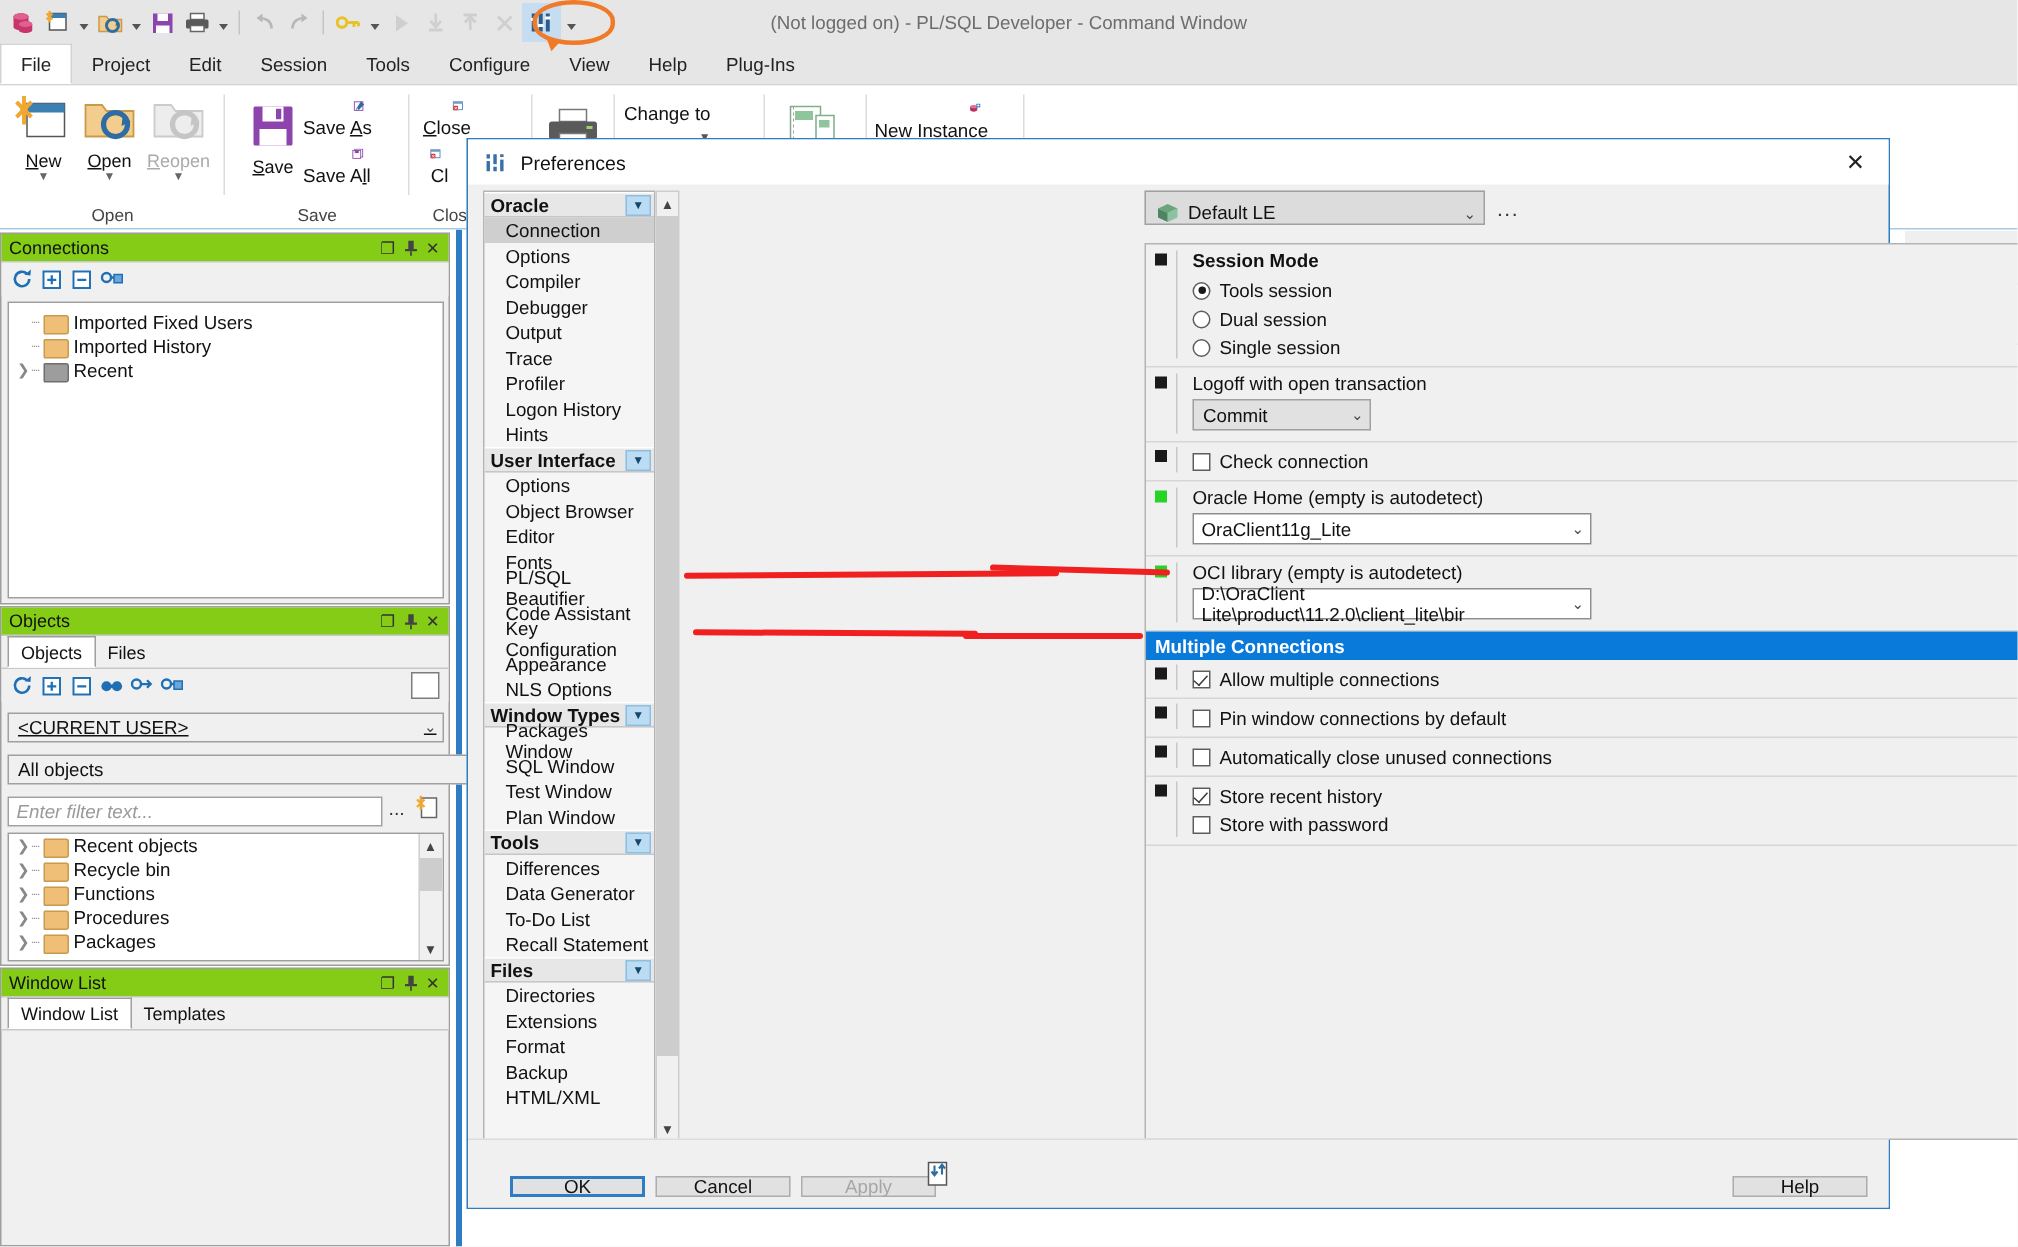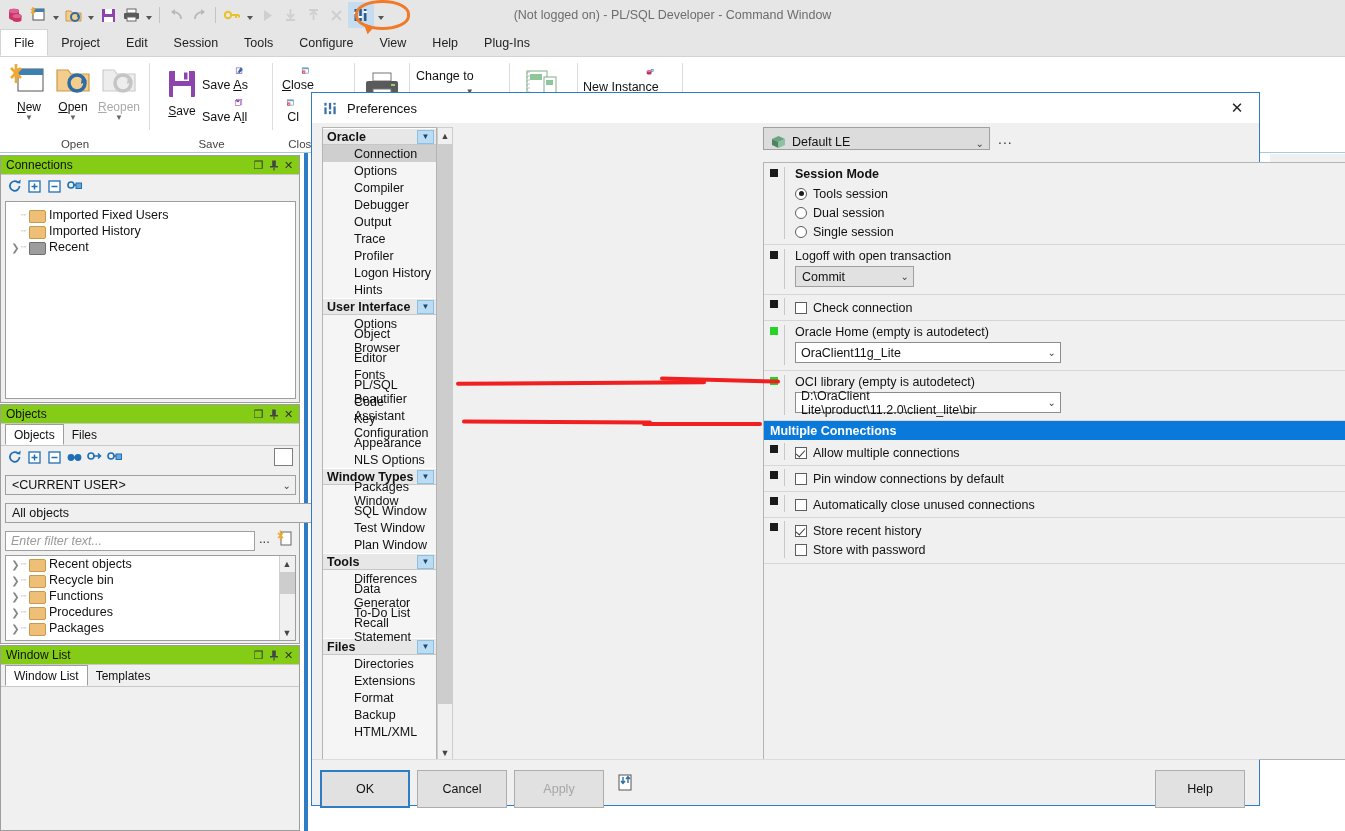--- a/index.html
+++ b/index.html
@@ -125,21 +125,21 @@
 
   #tree-panel { position:absolute; left:10px; top:34px; width:125px; height:729px; }
   #tree-scroll { position:absolute; left:115px; top:0px; width:16px; height:634px; background:#f0f0f0; border:1px solid #cdcdcd; }
   .sb-arrow { width:14px; height:15px; display:flex; align-items:center; justify-content:center; font-size:9px; color:#444; background:#f0f0f0; }
   .sb-thumb { position:absolute; left:0; width:14px; background:#cdcdcd; }
   .grp {
     height:17px; background:#e7e7e7; border-top:1px solid #fff; border-bottom:1px solid #c6c6c6;
     display:flex; align-items:center; padding-left:4px; font-weight:bold; font-size:12.5px; justify-content:space-between;
   }
   .grp .gbtn { width:17px; height:14px; background:#bcdcf3; border:1px solid #8fbfe0; display:flex; align-items:center; justify-content:center; font-size:8px; color:#14486f; margin-right:2px; }
-  .leaf { height:17px; display:flex; align-items:center; padding-left:31px; font-size:12.5px; }
+  .leaf { height:17px; display:flex; align-items:center; padding-left:14px; font-size:12.5px; }
   .leaf.sel { background:#cfcfcf; }
 
   #right-panel { position:absolute; left:451px; top:34px; right:10px; }
   .sel-combo {
     height:23px; background:#dcdcdc; border:1px solid #a0a0a0; display:flex; align-items:flex-end;
     padding:0 5px 0 7px; justify-content:space-between; font-size:12.5px;
   }
   .grid { border:1px solid #b4b4b4; background:#f0f0f0; }
   .grow { border-bottom:1px solid #d6d6d6; display:flex; padding:4px 0 5px 0; }
   .gutter { width:20px; display:flex; justify-content:center; padding-top:2px; }
@@ -167,22 +167,22 @@
     padding:0 4px 0 5px; justify-content:space-between; font-size:12.5px;
   }
   .section-bar {
     height:19px; background:#0a7ada; color:#fff; font-weight:bold; font-size:12.5px;
     display:flex; align-items:center; padding-left:6px;
   }
   .redline { position:absolute; height:4px; background:#f02020; border-radius:2px; }
 
   #dlg-buttons { position:absolute; left:0; bottom:0; width:947px; height:46px; background:#f0f0f0; border-top:1px solid #dcdcdc; }
   .dbtn {
-    position:absolute; top:10px; height:38px; background:#e1e1e1; border:1px solid #adadad;
-    display:flex; align-items:center; justify-content:center; font-size:12.5px;
+    position:absolute; top:24px; height:14px; background:#e1e1e1; border:1px solid #adadad;
+    display:flex; align-items:center; justify-content:center; font-size:12.5px;margin-left:20px;
   }
   .dbtn.default { background:#e1e1e1; border:2px solid #2e7cc4; }
   .dbtn.disabled { color:#a6a6a6; }
 </style>
 </head>
 <body>
 
 <div id="docarea"></div>
 <div id="doc-strip-1"></div>
 <div id="doc-strip-2"></div>
@@ -577,21 +577,21 @@
     </span>
     <span class="tb-ico">
       <svg width="15" height="14" viewBox="0 0 15 14">
           <circle cx="4" cy="6" r="3" fill="none" stroke="#1f6fb5" stroke-width="1.6"></circle>
           <path d="M6.5 6h4" stroke="#1f6fb5" stroke-width="1.6"></path>
           <rect x="9" y="4" width="5.5" height="5.5" fill="#6aa6d8" stroke="#1f6fb5"></rect>
         </svg>
     </span>
     <span style="position:absolute;right:6px;top:2px;width:19px;height:18px;border:1px solid #7d7d7d;background:#fff;"></span>
   </div>
-  <div class="combo" style="position:absolute;left:4px;top:70px;width:291px;">
+  <div class="combo" style="position:absolute;left:4px;top:70px;width:291px;text-decoration:underline;">
     <span>&lt;CURRENT USER&gt;</span>
     <span class="chev">⌄</span>
   </div>
   <div class="combo" style="position:absolute;left:4px;top:98px;width:319px;">
     <span>All objects</span>
     <span class="chev">⌄</span>
   </div>
   <div class="inputbox" style="position:absolute;left:4px;top:126px;width:250px;">
     <span>Enter filter text...</span>
   </div>

